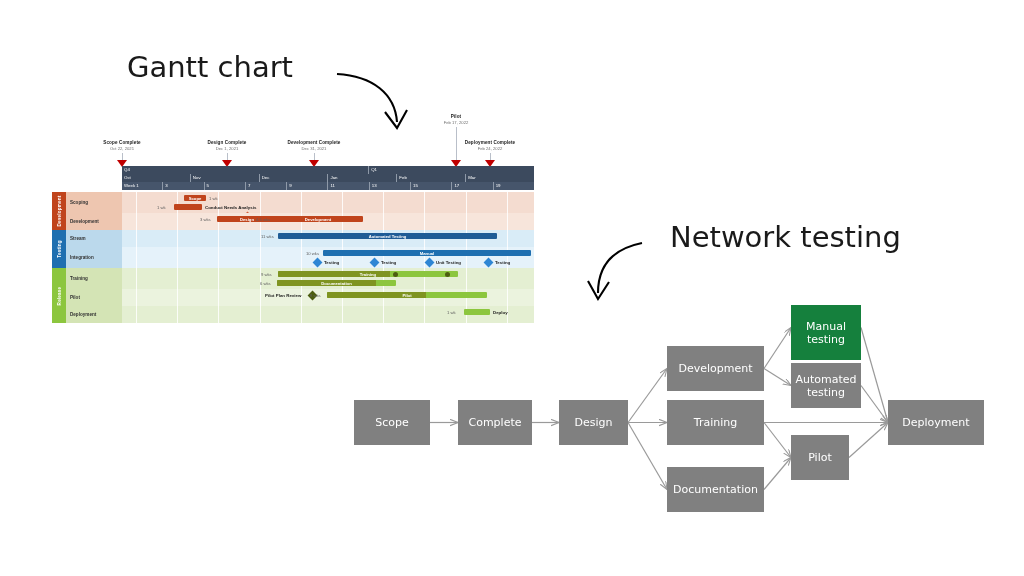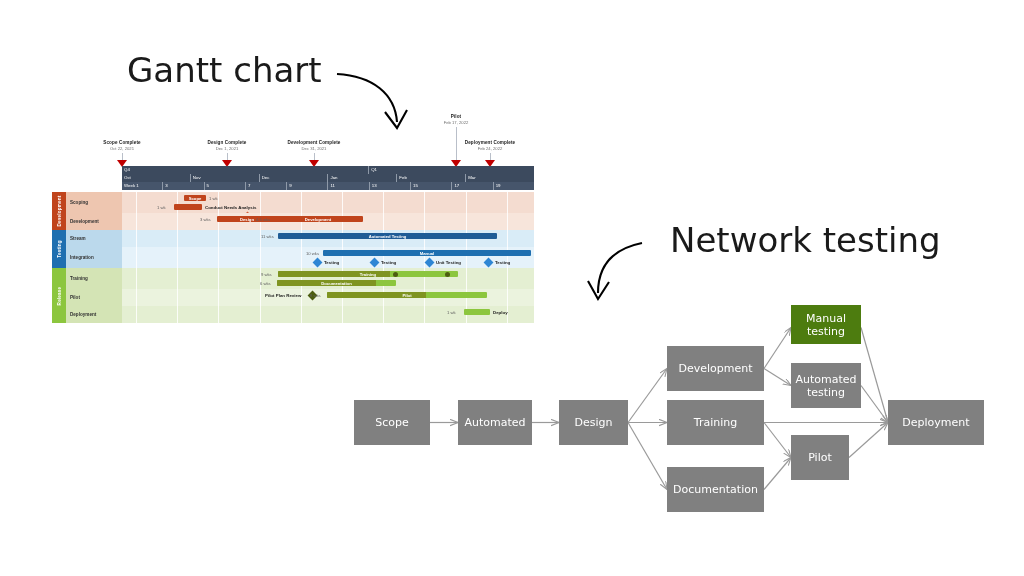--- a/index.html
+++ b/index.html
@@ -4,21 +4,21 @@
 <style>
   html,body{margin:0;padding:0;}
   body{
     width:1024px;height:576px;background:#ffffff;position:relative;
     font-family:"Liberation Sans", sans-serif;overflow:hidden;
   }
   .canvas{position:absolute;left:0;top:0;width:1024px;height:576px;}
 
   
   .slide-title{
-    position:absolute;color:#1a1a1a;font-size:34px;line-height:1;
+    position:absolute;color:#1a1a1a;font-size:29px;line-height:1;
     font-family:"DejaVu Sans", sans-serif;font-weight:400;white-space:nowrap;
   }
   #title-gantt{left:127px;top:53px;}
   #title-network{left:670px;top:223px;}
 
   .curve-arrow{position:absolute;}
   #arrow-gantt{left:333px;top:68px;}
   #arrow-network{left:580px;top:237px;}
 
   
@@ -396,35 +396,35 @@
           <line x1="424" y1="132.5" x2="548" y2="132.5" stroke="#9a9a9a" stroke-width="1.2" marker-end="url(#ah)"></line>
           <line x1="424" y1="132.5" x2="451" y2="167.5" stroke="#9a9a9a" stroke-width="1.2" marker-end="url(#ah)"></line>
           <line x1="424" y1="199.5" x2="451" y2="167.5" stroke="#9a9a9a" stroke-width="1.2" marker-end="url(#ah)"></line>
           <line x1="509" y1="167.5" x2="548" y2="132.5" stroke="#9a9a9a" stroke-width="1.2" marker-end="url(#ah)"></line>
         </g>
     </svg>
   <div class="node" style="left: 14px; top: 110px; width: 76px; height: 45px; background: rgb(128, 128, 128);">
         <span>Scope</span>
       </div>
       <div class="node" style="left: 118px; top: 110px; width: 74px; height: 45px; background: rgb(128, 128, 128);">
-        <span>Automated</span>
+        <span>Complete</span>
       </div>
       <div class="node" style="left: 219px; top: 110px; width: 69px; height: 45px; background: rgb(128, 128, 128);">
         <span>Design</span>
       </div>
       <div class="node" style="left: 327px; top: 56px; width: 97px; height: 45px; background: rgb(128, 128, 128);">
         <span>Development</span>
       </div>
       <div class="node" style="left: 327px; top: 110px; width: 97px; height: 45px; background: rgb(128, 128, 128);">
         <span>Training</span>
       </div>
       <div class="node" style="left: 327px; top: 177px; width: 97px; height: 45px; background: rgb(128, 128, 128);">
         <span>Documentation</span>
       </div>
-      <div class="node" style="left: 451px; top: 15px; width: 70px; height: 39px; background: #4d7c0f;">
+      <div class="node" style="left: 451px; top: 15px; width: 70px; height: 55px; background: #15803d;">
         <span>Manual testing</span>
       </div>
       <div class="node" style="left: 451px; top: 73px; width: 70px; height: 45px; background: rgb(128, 128, 128);">
         <span>Automated testing</span>
       </div>
       <div class="node" style="left: 451px; top: 145px; width: 58px; height: 45px; background: rgb(128, 128, 128);">
         <span>Pilot</span>
       </div>
       <div class="node" style="left: 548px; top: 110px; width: 96px; height: 45px; background: rgb(128, 128, 128);">
         <span>Deployment</span>

